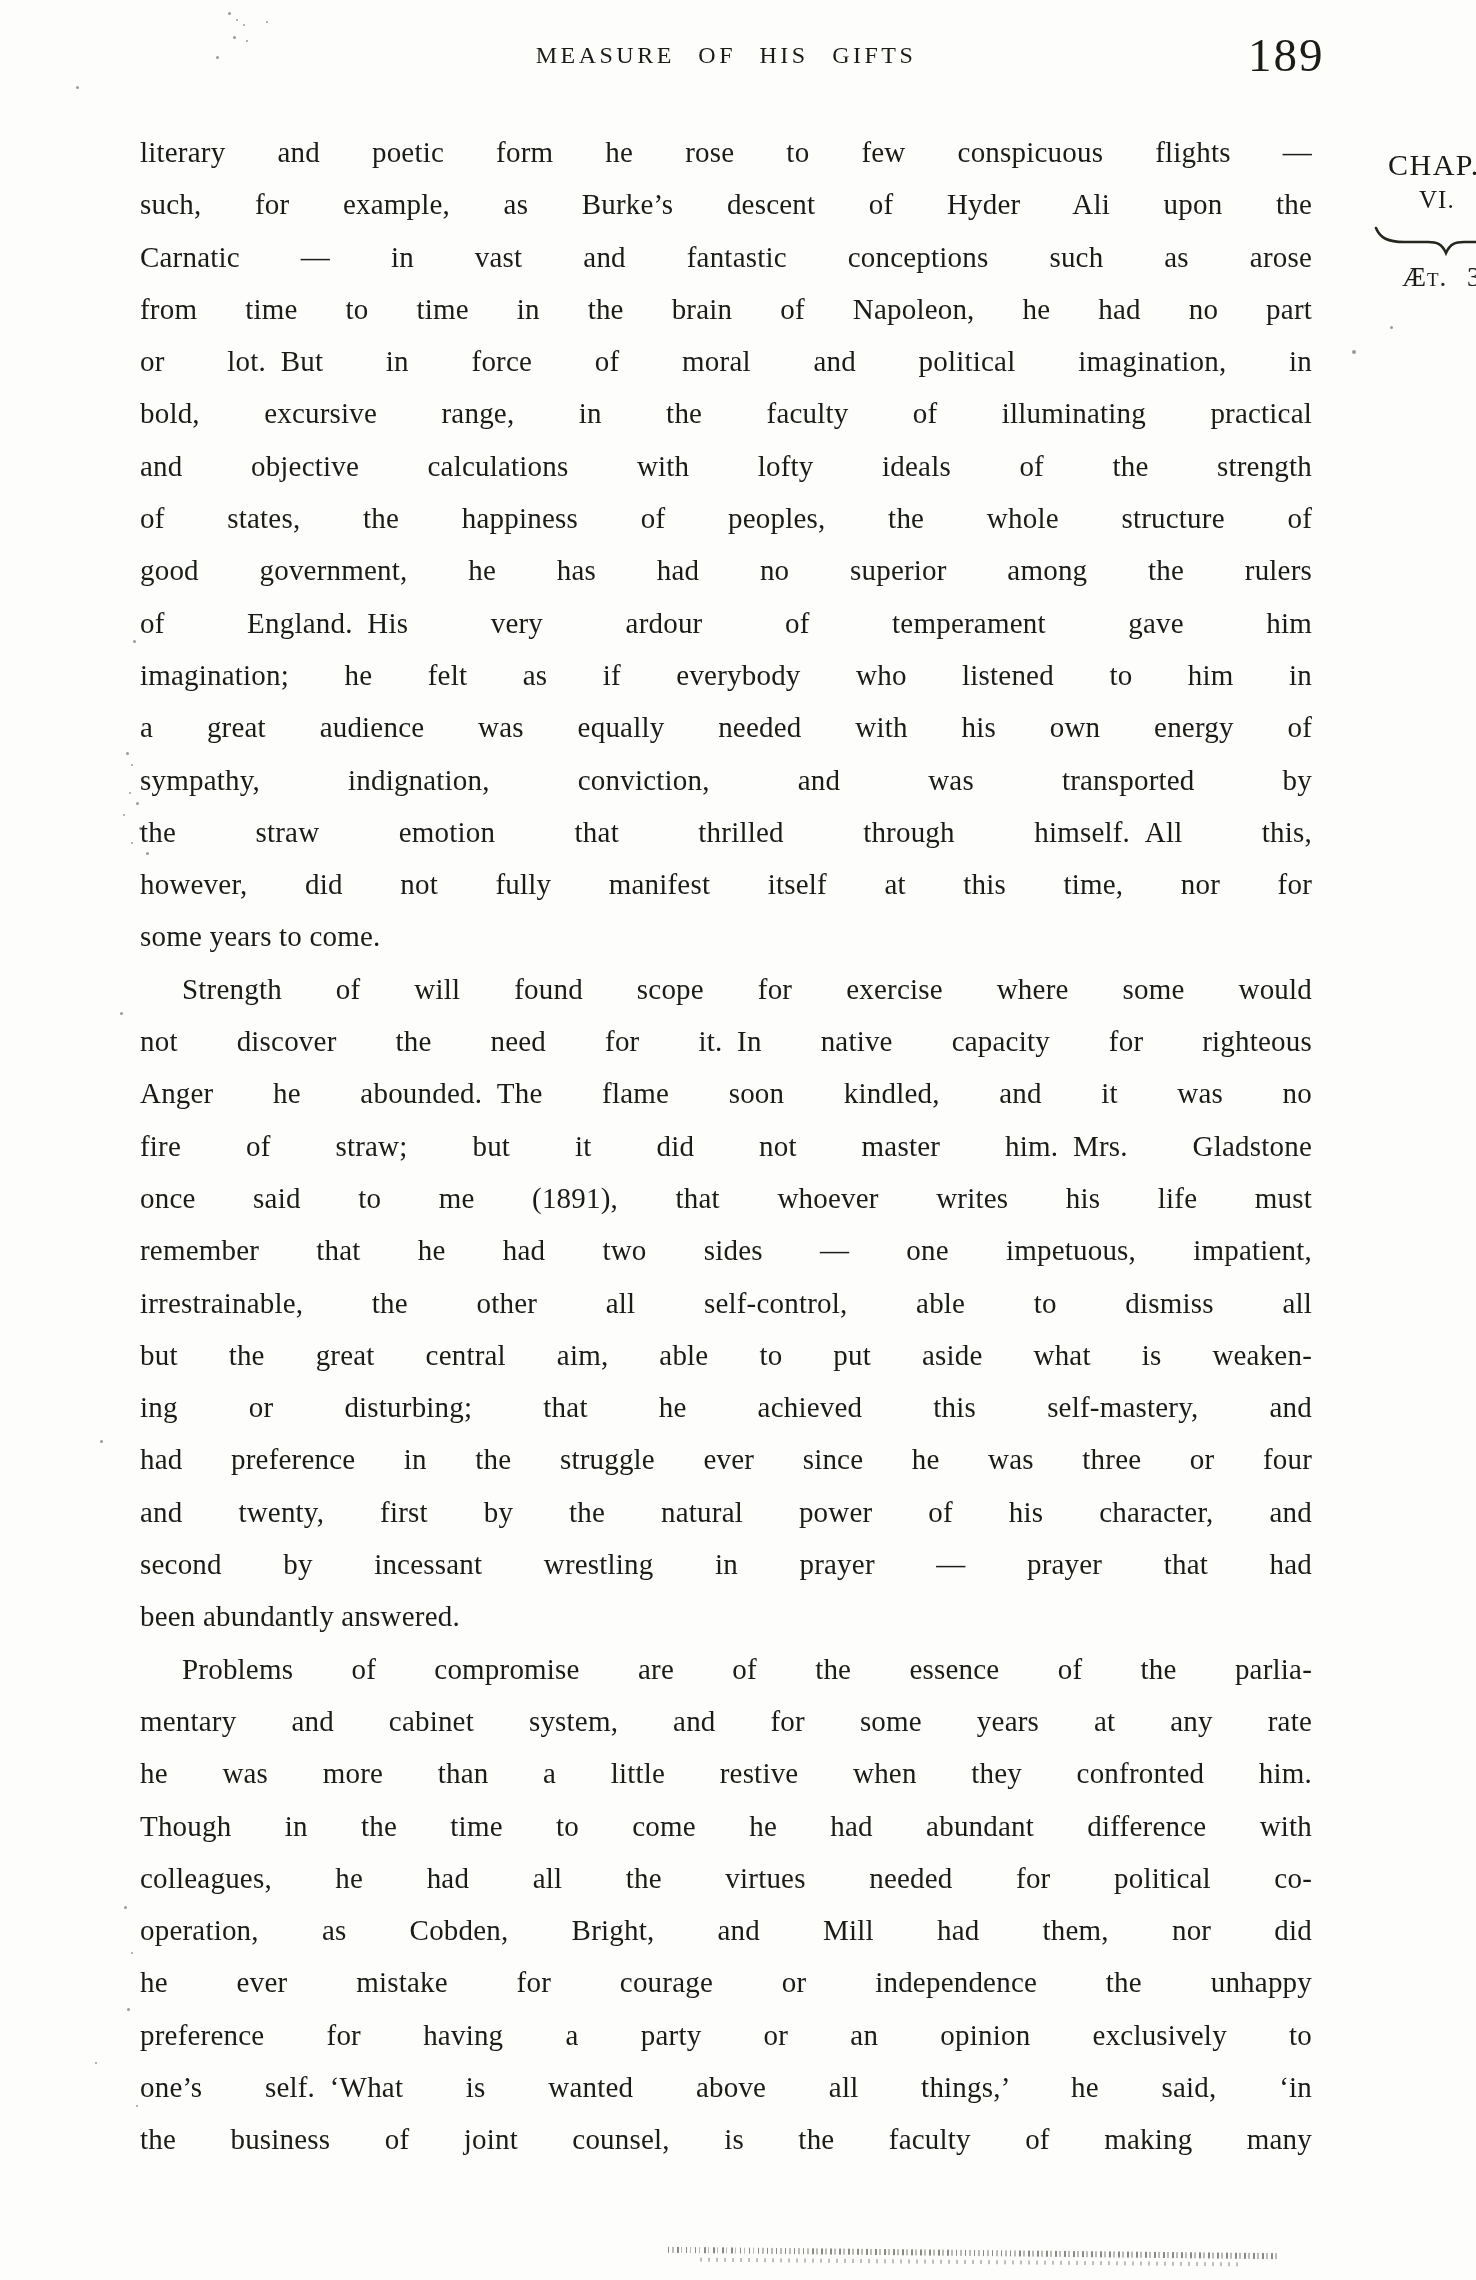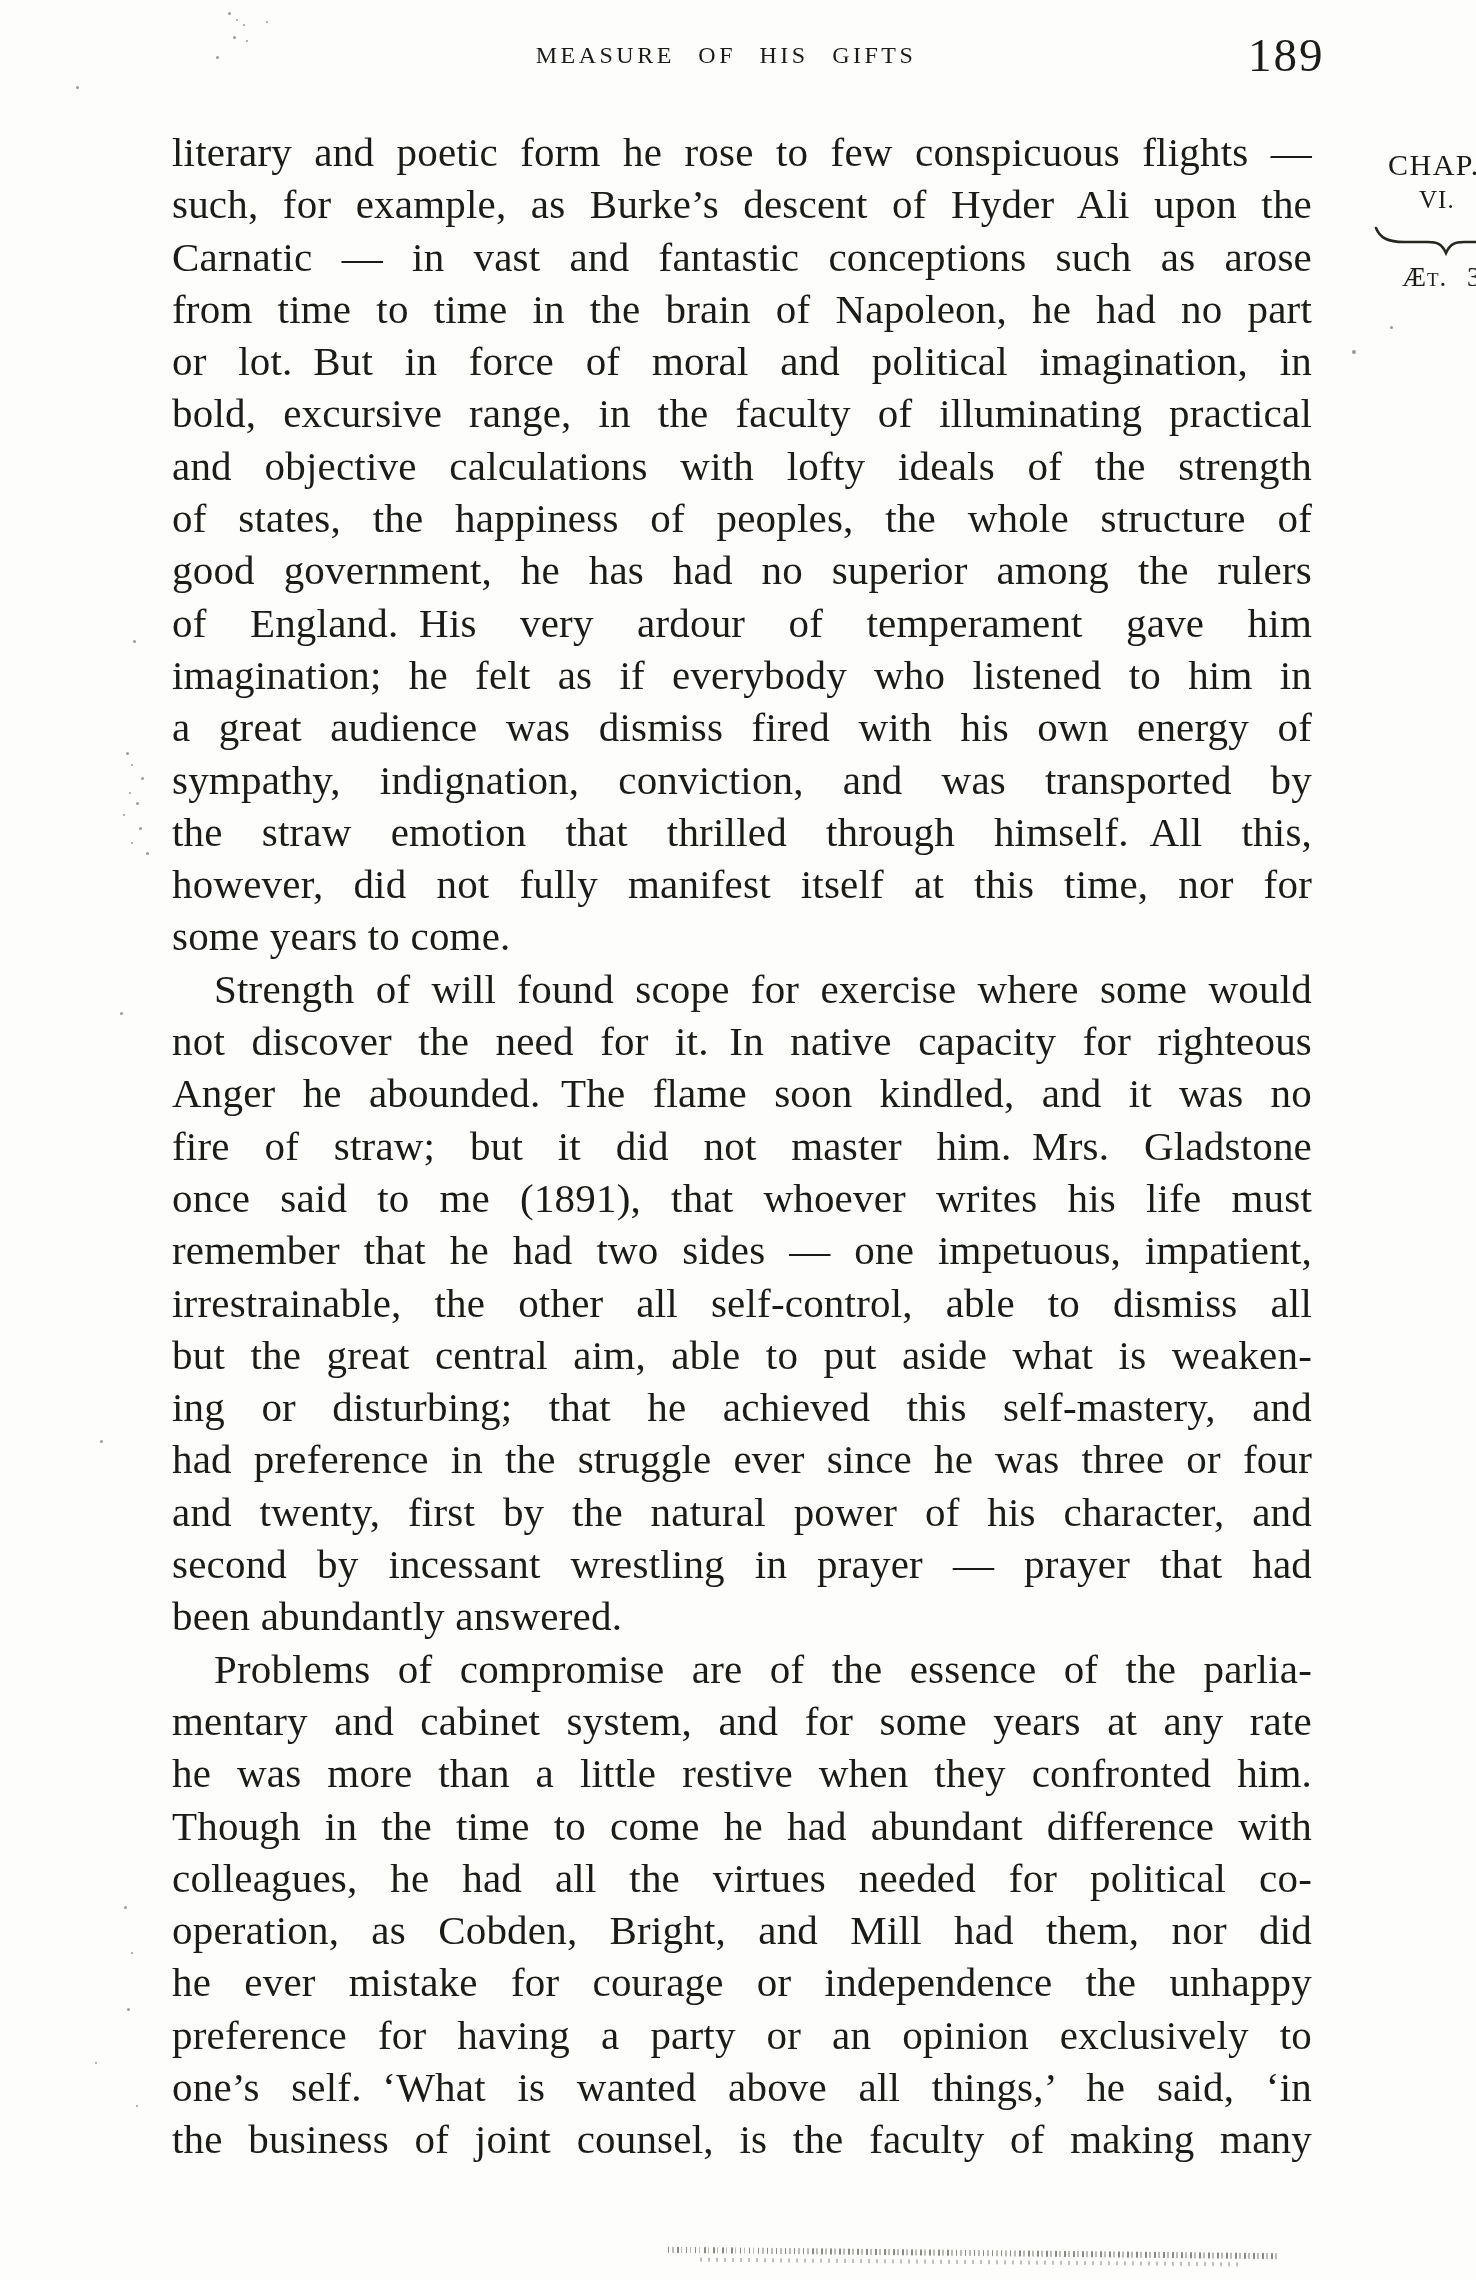--- a/index.html
+++ b/index.html
@@ -14,23 +14,23 @@
     text-align:center; font-size:24px; letter-spacing:3.5px; word-spacing:14px;
     white-space:nowrap;
   }
   .page-number {
     position:absolute; left:1248px; top:28px;
     font-size:47px; letter-spacing:2px;text-align:right;
   }
   .body-text { position:absolute; left:140px; top:126px; width:1172px; }
   .paragraph { margin:0; }
   .line {
-    font-size:41px; line-height:52.3px;
+    font-size:29px; line-height:52.3px;
     text-align:justify; text-align-last:justify;
-    letter-spacing:0.2px; white-space:normal;margin-left:32px;
+    letter-spacing:0.2px; white-space:normal;
   }
   .line.lastline { text-align-last:left; }
   .line.indent { text-indent:42px; }
 
   .margin-chap {
     position:absolute; left:1388px; top:148px;
     font-size:30px; letter-spacing:1.5px; white-space:nowrap;
   }
   .margin-chapnum {
     position:absolute; left:1419px; top:186px;
@@ -84,21 +84,21 @@
         <div class="line">such, for example, as Burke’s descent of Hyder Ali upon the</div>
         <div class="line">Carnatic — in vast and fantastic conceptions such as arose</div>
         <div class="line">from time to time in the brain of Napoleon, he had no part</div>
         <div class="line">or lot. But in force of moral and political imagination, in</div>
         <div class="line">bold, excursive range, in the faculty of illuminating practical</div>
         <div class="line">and objective calculations with lofty ideals of the strength</div>
         <div class="line">of states, the happiness of peoples, the whole structure of</div>
         <div class="line">good government, he has had no superior among the rulers</div>
         <div class="line">of England. His very ardour of temperament gave him</div>
         <div class="line">imagination; he felt as if everybody who listened to him in</div>
-        <div class="line">a great audience was dismiss fired with his own energy of</div>
+        <div class="line">a great audience was equally needed with his own energy of</div>
         <div class="line">sympathy, indignation, conviction, and was transported by</div>
         <div class="line">the straw emotion that thrilled through himself. All this,</div>
         <div class="line">however, did not fully manifest itself at this time, nor for</div>
         <div class="line lastline">some years to come.</div>
       </div>
       <div class="paragraph">
         <div class="line indent">Strength of will found scope for exercise where some would</div>
         <div class="line">not discover the need for it. In native capacity for righteous</div>
         <div class="line">Anger he abounded. The flame soon kindled, and it was no</div>
         <div class="line">fire of straw; but it did not master him. Mrs. Gladstone</div>

